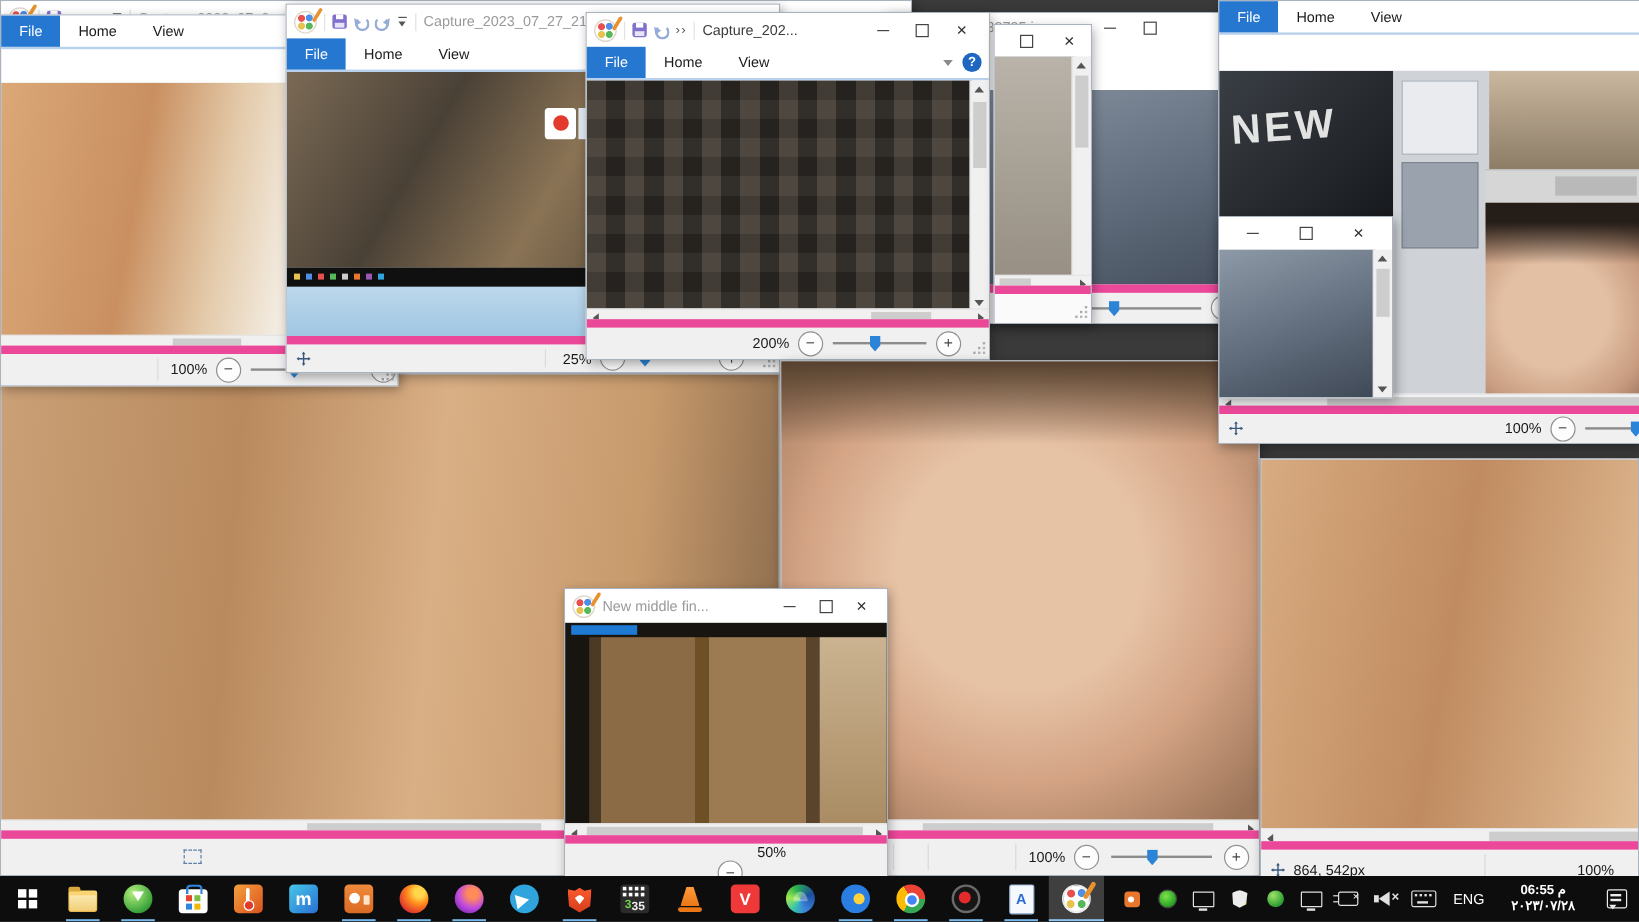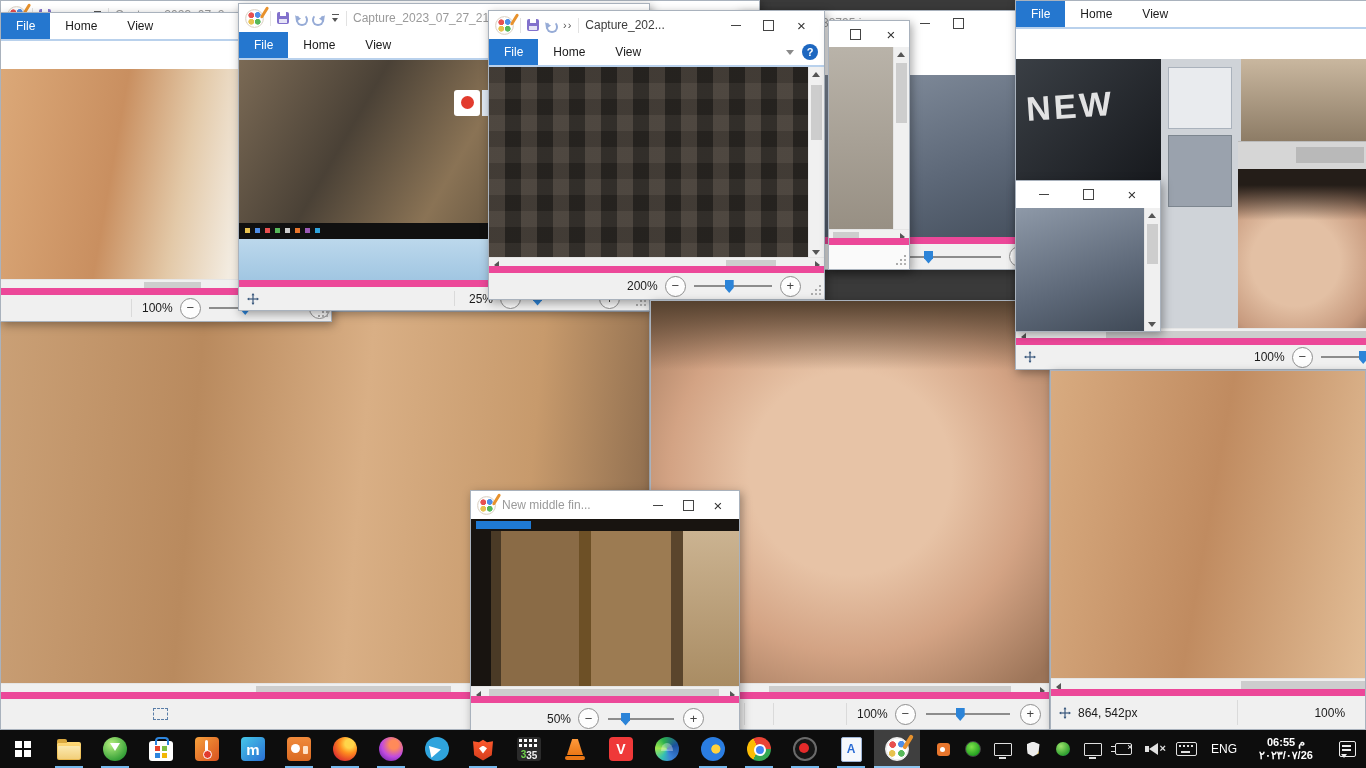--- a/index.html
+++ b/index.html
@@ -505,21 +505,21 @@
       <span class="sarr" style="top:0;left:0;">
           <span class="tu"></span>
         </span>
       <div class="vthumb" style="top:16px;height:40px;"></div>
       <span class="sarr" style="bottom:0;left:0;">
           <span class="tdn"></span>
         </span>
     </div>
   </div>
 
-  <div class="win" style="left:1050px;top:370px;width:316px;height:360px;z-index:9;">
+  <div class="win" style="left:1050px;top:382px;width:316px;height:360px;z-index:9;">
     <div class="canvas" style="left:0;top:0;right:0;bottom:50px;">
       <div class="ph ph-l" style="inset:0;"></div>
     </div>
     <div class="hscroll" style="left:0;right:0;bottom:33px;height:17px;">
       <span class="sarr" style="left:0;top:1px;">
           <span class="tl"></span>
         </span>
       <div class="hthumb" style="left:190px;right:0;"></div>
     </div>
     <div class="status" style="height:33px;overflow:hidden;">
@@ -566,21 +566,21 @@
     </div>
     <div class="hscroll" style="left:0;right:0;bottom:31px;height:16px;">
       <span class="sarr" style="left:0;top:1px;">
           <span class="tl"></span>
         </span>
       <div class="hthumb" style="left:18px;width:230px;"></div>
       <span class="sarr" style="right:0;top:1px;">
           <span class="tr"></span>
         </span>
     </div>
-    <div class="status" style="height:31px;">
+    <div class="status" style="height:31px;flex-direction:column;">
       <span class="zoomlbl" style="margin-left:76px;">50%</span>
       <span class="cbtn" style="margin-left:7px;">−</span>
       <span class="track" style="width:66px;margin-left:9px;">
         <span class="sthumb" style="left:13px;"></span>
       </span>
       <span class="cbtn" style="margin-left:9px;">+</span>
     </div>
   </div>
 
   <div class="taskbar">
@@ -675,21 +675,21 @@
         </div>
       <div class="ticell" style="width:36px;">
           <span class="tg tg-kbd"></span>
         </div>
       <div class="ticell" style="width:40px;">
           <span class="lang">ENG</span>
         </div>
       <div class="ticell" style="width:84px;font-weight:bold;">
         <div class="clock">
           <div>06:55 م</div>
-          <div>٢٠٢٣/٠٧/26</div>
+          <div>٢٠٢٣/٠٧/٢٨</div>
         </div>
       </div>
       <div class="ticell" style="width:38px;">
           <span class="tg tg-ac"></span>
         </div>
     </div>
   </div>
 
 </div>
 

